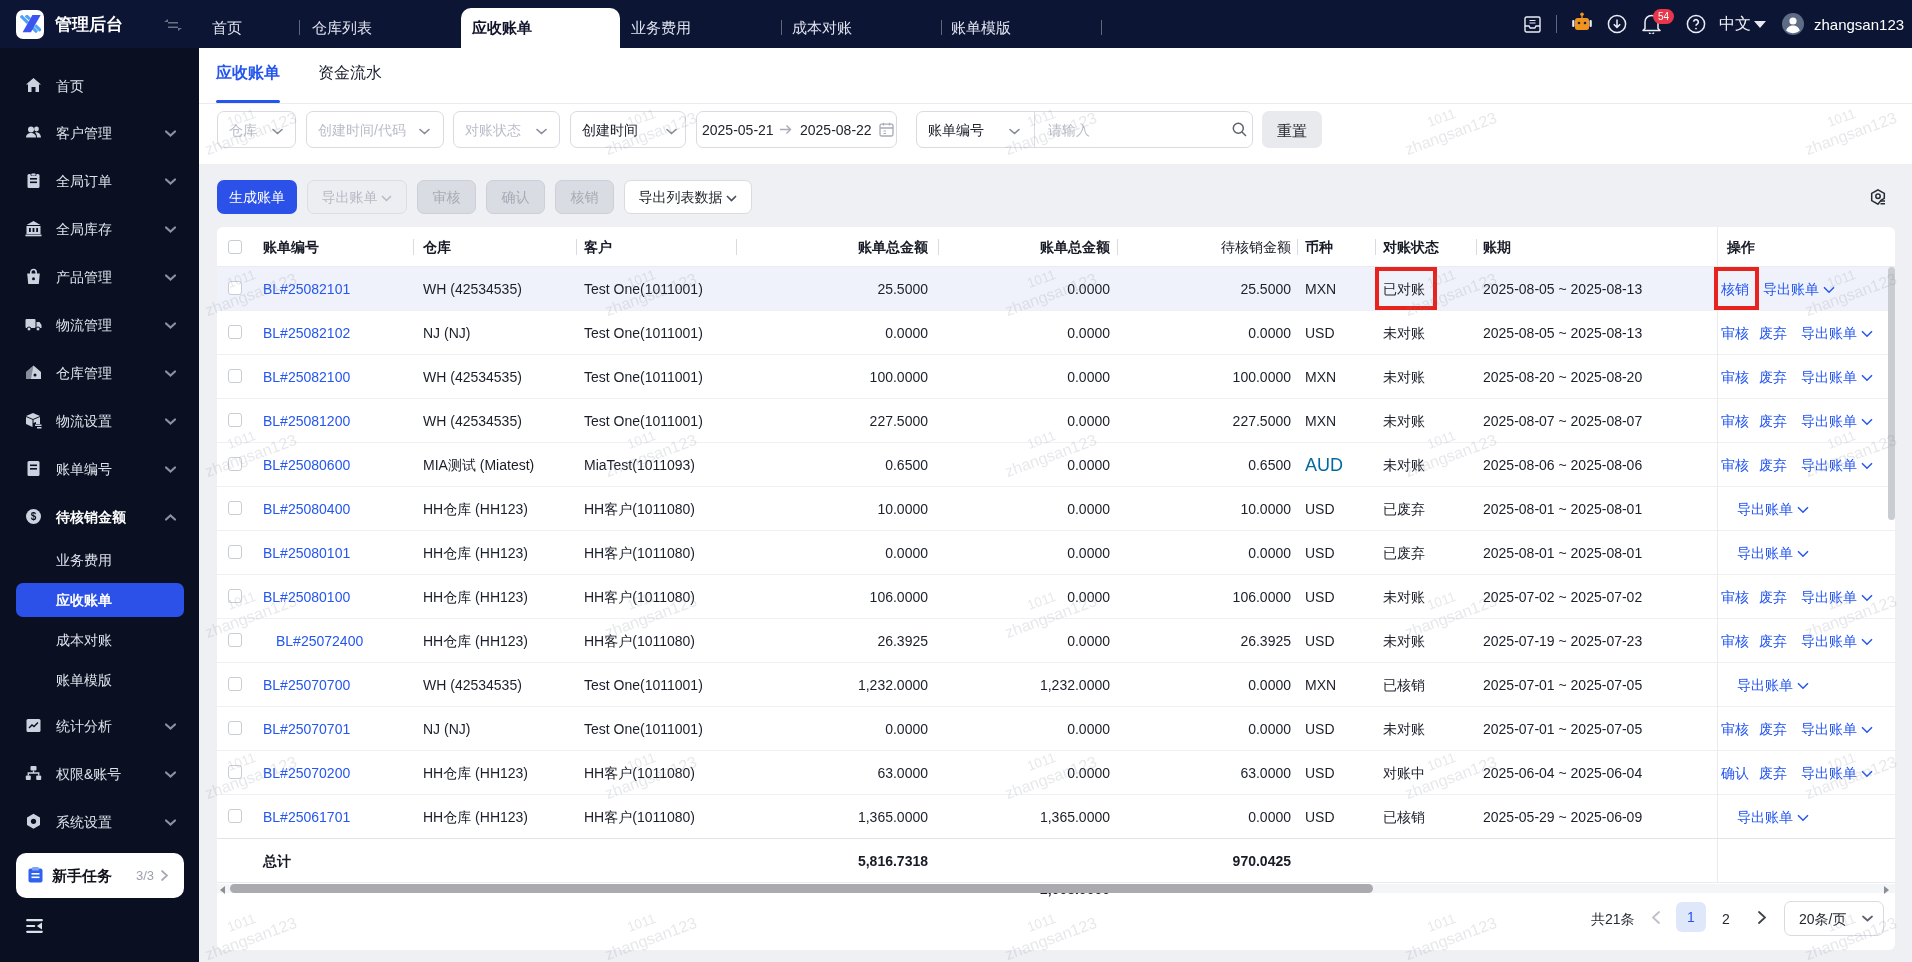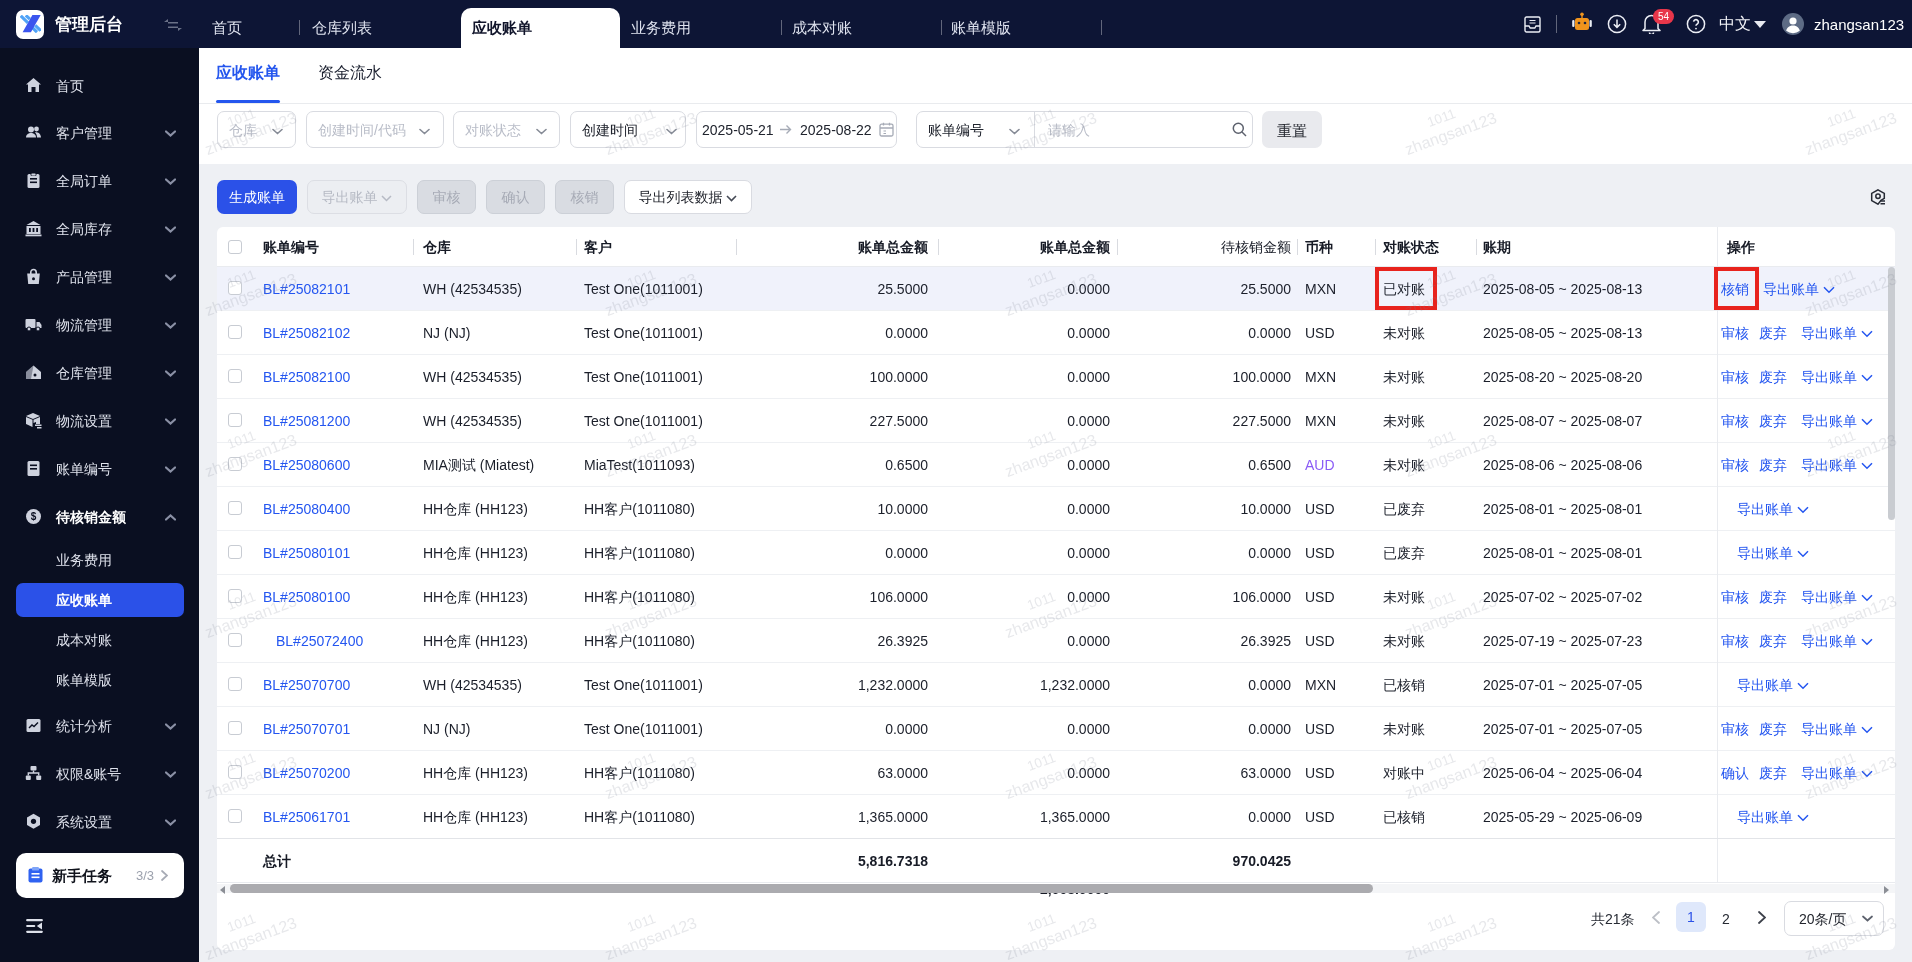--- a/index.html
+++ b/index.html
@@ -371,21 +371,21 @@
     <path d="M1 1.2 L6 6.2 L11 1.2"></path>
   </svg>
 <div class="abs" style="left:217px;top:486px;width:1678px;height:1px;background:#eef0f3"></div>
 <div class="abs" style="left:228px;top:457px;width:14px;height:14px;border:1px solid #c8ccd3;border-radius:3px;background:#fff"></div>
 <div class="r" style="left:263px;top:458px;font-size:14px;color:#2456f0;line-height:14px">BL#25080600</div>
 <div class="r" style="left:423px;top:458px;font-size:14px;color:#1b1f2a;line-height:14px">MIA测试 (Miatest)</div>
 <div class="r" style="left:584px;top:458px;font-size:14px;color:#1b1f2a;line-height:14px">MiaTest(1011093)</div>
 <div class="r" style="left:928px;top:458px;font-size:14px;color:#1b1f2a;line-height:14px;transform:translateX(-100%)">0.6500</div>
 <div class="r" style="left:1110px;top:458px;font-size:14px;color:#1b1f2a;line-height:14px;transform:translateX(-100%)">0.0000</div>
 <div class="r" style="left:1291px;top:458px;font-size:14px;color:#1b1f2a;line-height:14px;transform:translateX(-100%)">0.6500</div>
-<div class="r" style="left:1305px;top:458px;font-size:14px;color:#8b5cf6;line-height:14px">AUD</div>
+<div class="r" style="left:1305px;top:458px;font-size:18px;color:#0369a1;line-height:14px">AUD</div>
 <div class="r" style="left:1383px;top:458px;font-size:14px;color:#1b1f2a;line-height:14px">未对账</div>
 <div class="r" style="left:1483px;top:458px;font-size:14px;color:#1b1f2a;line-height:14px">2025-08-06 ~ 2025-08-06</div>
 <div class="r" style="left:1721px;top:458px;font-size:14px;color:#2456f0;line-height:14px">审核</div>
 <div class="r" style="left:1759px;top:458px;font-size:14px;color:#2456f0;line-height:14px">废弃</div>
 <div class="r" style="left:1801px;top:458px;font-size:14px;color:#2456f0;line-height:14px">导出账单</div>
 <svg class="abs" style="left:1861px;top:462px" width="12" height="8" viewBox="0 0 12 8" fill="none" stroke="#2456f0" stroke-width="1.5">
     <path d="M1 1.2 L6 6.2 L11 1.2"></path>
   </svg>
 <div class="abs" style="left:217px;top:530px;width:1678px;height:1px;background:#eef0f3"></div>
 <div class="abs" style="left:228px;top:501px;width:14px;height:14px;border:1px solid #c8ccd3;border-radius:3px;background:#fff"></div>

